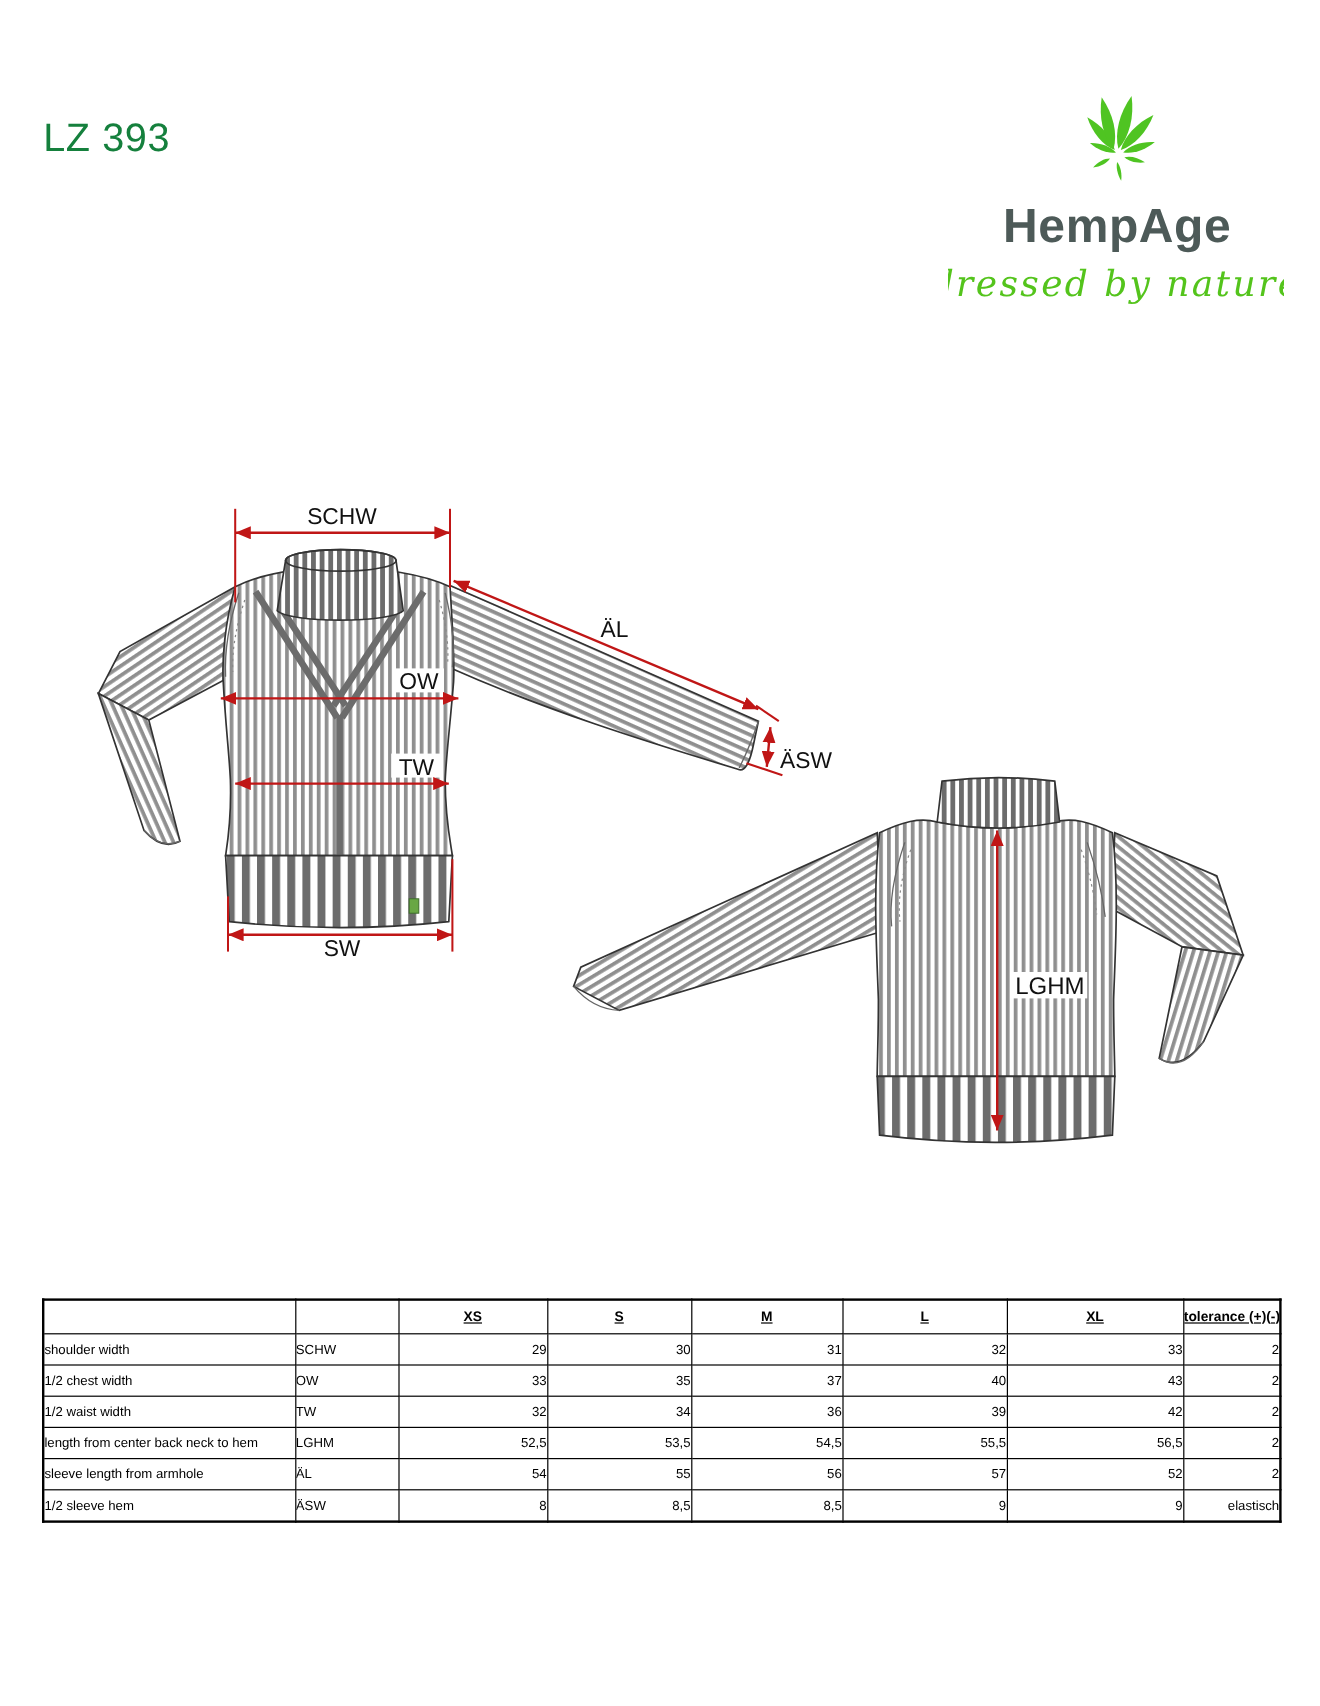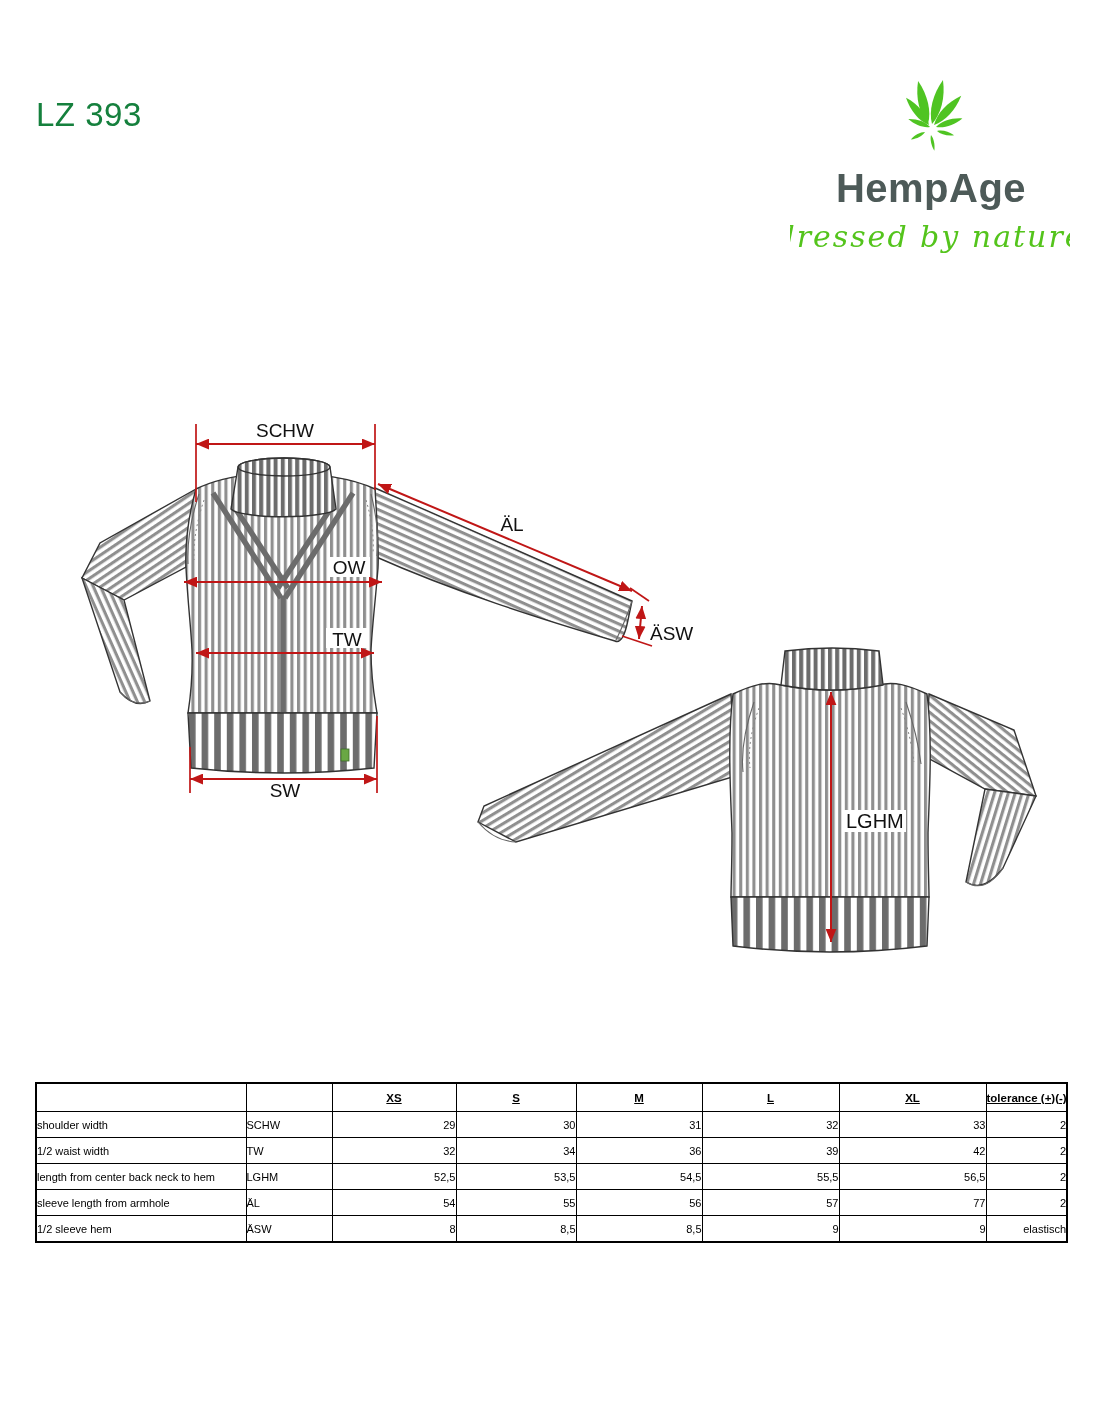--- a/index.html
+++ b/index.html
@@ -208,20 +208,30 @@
       <td class="c-label">shoulder width</td>
       <td class="c-code">SCHW</td>
       <td class="c-num">29</td>
       <td class="c-num">30</td>
       <td class="c-num">31</td>
       <td class="c-num">32</td>
       <td class="c-num">33</td>
       <td class="c-num">2</td>
     </tr>
     <tr>
+      <td class="c-label">1/2 chest width</td>
+      <td class="c-code">OW</td>
+      <td class="c-num">33</td>
+      <td class="c-num">35</td>
+      <td class="c-num">37</td>
+      <td class="c-num">40</td>
+      <td class="c-num">43</td>
+      <td class="c-num">2</td>
+    </tr>
+    <tr>
       <td class="c-label">1/2 waist width</td>
       <td class="c-code">TW</td>
       <td class="c-num">32</td>
       <td class="c-num">34</td>
       <td class="c-num">36</td>
       <td class="c-num">39</td>
       <td class="c-num">42</td>
       <td class="c-num">2</td>
     </tr>
     <tr>
@@ -234,21 +244,21 @@
       <td class="c-num">56,5</td>
       <td class="c-num">2</td>
     </tr>
     <tr>
       <td class="c-label">sleeve length from armhole</td>
       <td class="c-code">ÄL</td>
       <td class="c-num">54</td>
       <td class="c-num">55</td>
       <td class="c-num">56</td>
       <td class="c-num">57</td>
-      <td class="c-num">77</td>
+      <td class="c-num">52</td>
       <td class="c-num">2</td>
     </tr>
     <tr>
       <td class="c-label">1/2 sleeve hem</td>
       <td class="c-code">ÄSW</td>
       <td class="c-num">8</td>
       <td class="c-num">8,5</td>
       <td class="c-num">8,5</td>
       <td class="c-num">9</td>
       <td class="c-num">9</td>

